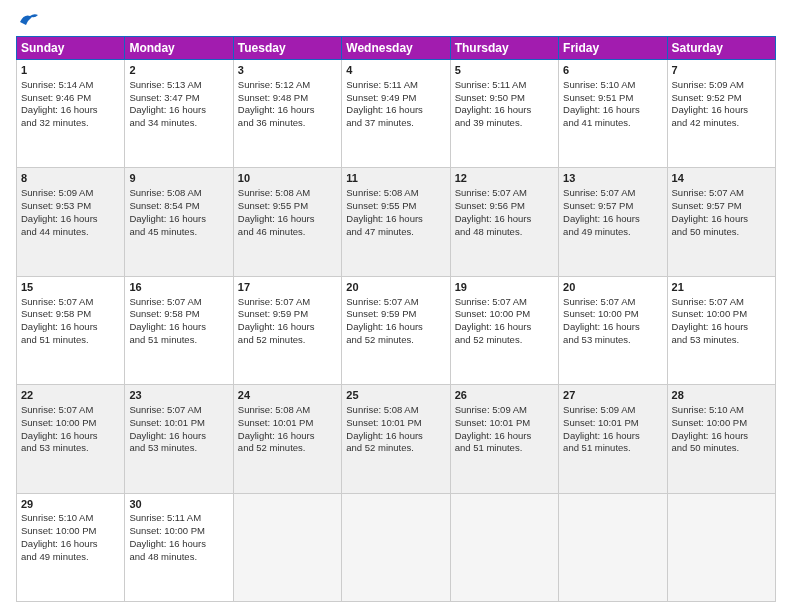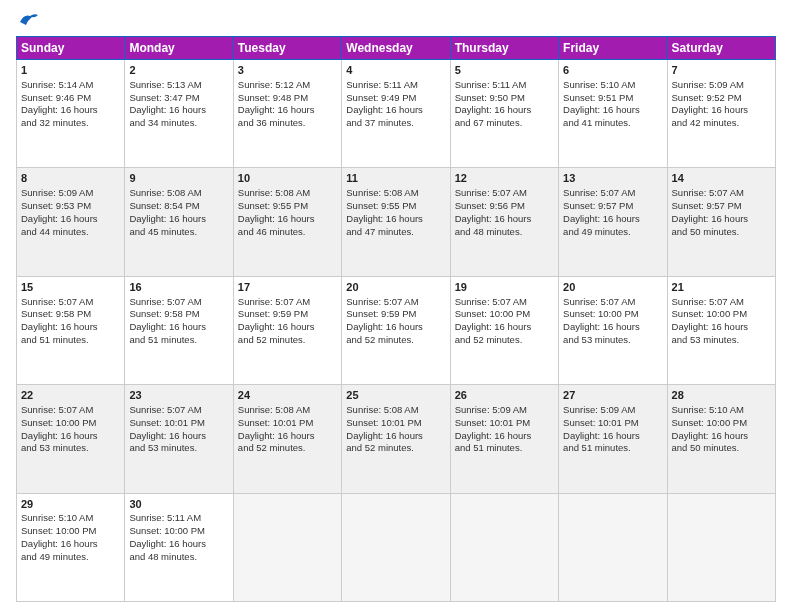--- a/index.html
+++ b/index.html
@@ -160,21 +160,21 @@
             <span class="day-info">Sunrise: 5:11 AM</span>
             <span class="day-info">Sunset: 9:49 PM</span>
             <span class="day-info">Daylight: 16 hours</span>
             <span class="day-info">and 37 minutes.</span>
           </td>
           <td>
             <span class="day-num">5</span>
             <span class="day-info">Sunrise: 5:11 AM</span>
             <span class="day-info">Sunset: 9:50 PM</span>
             <span class="day-info">Daylight: 16 hours</span>
-            <span class="day-info">and 67 minutes.</span>
+            <span class="day-info">and 39 minutes.</span>
           </td>
           <td>
             <span class="day-num">6</span>
             <span class="day-info">Sunrise: 5:10 AM</span>
             <span class="day-info">Sunset: 9:51 PM</span>
             <span class="day-info">Daylight: 16 hours</span>
             <span class="day-info">and 41 minutes.</span>
           </td>
           <td>
             <span class="day-num">7</span>

